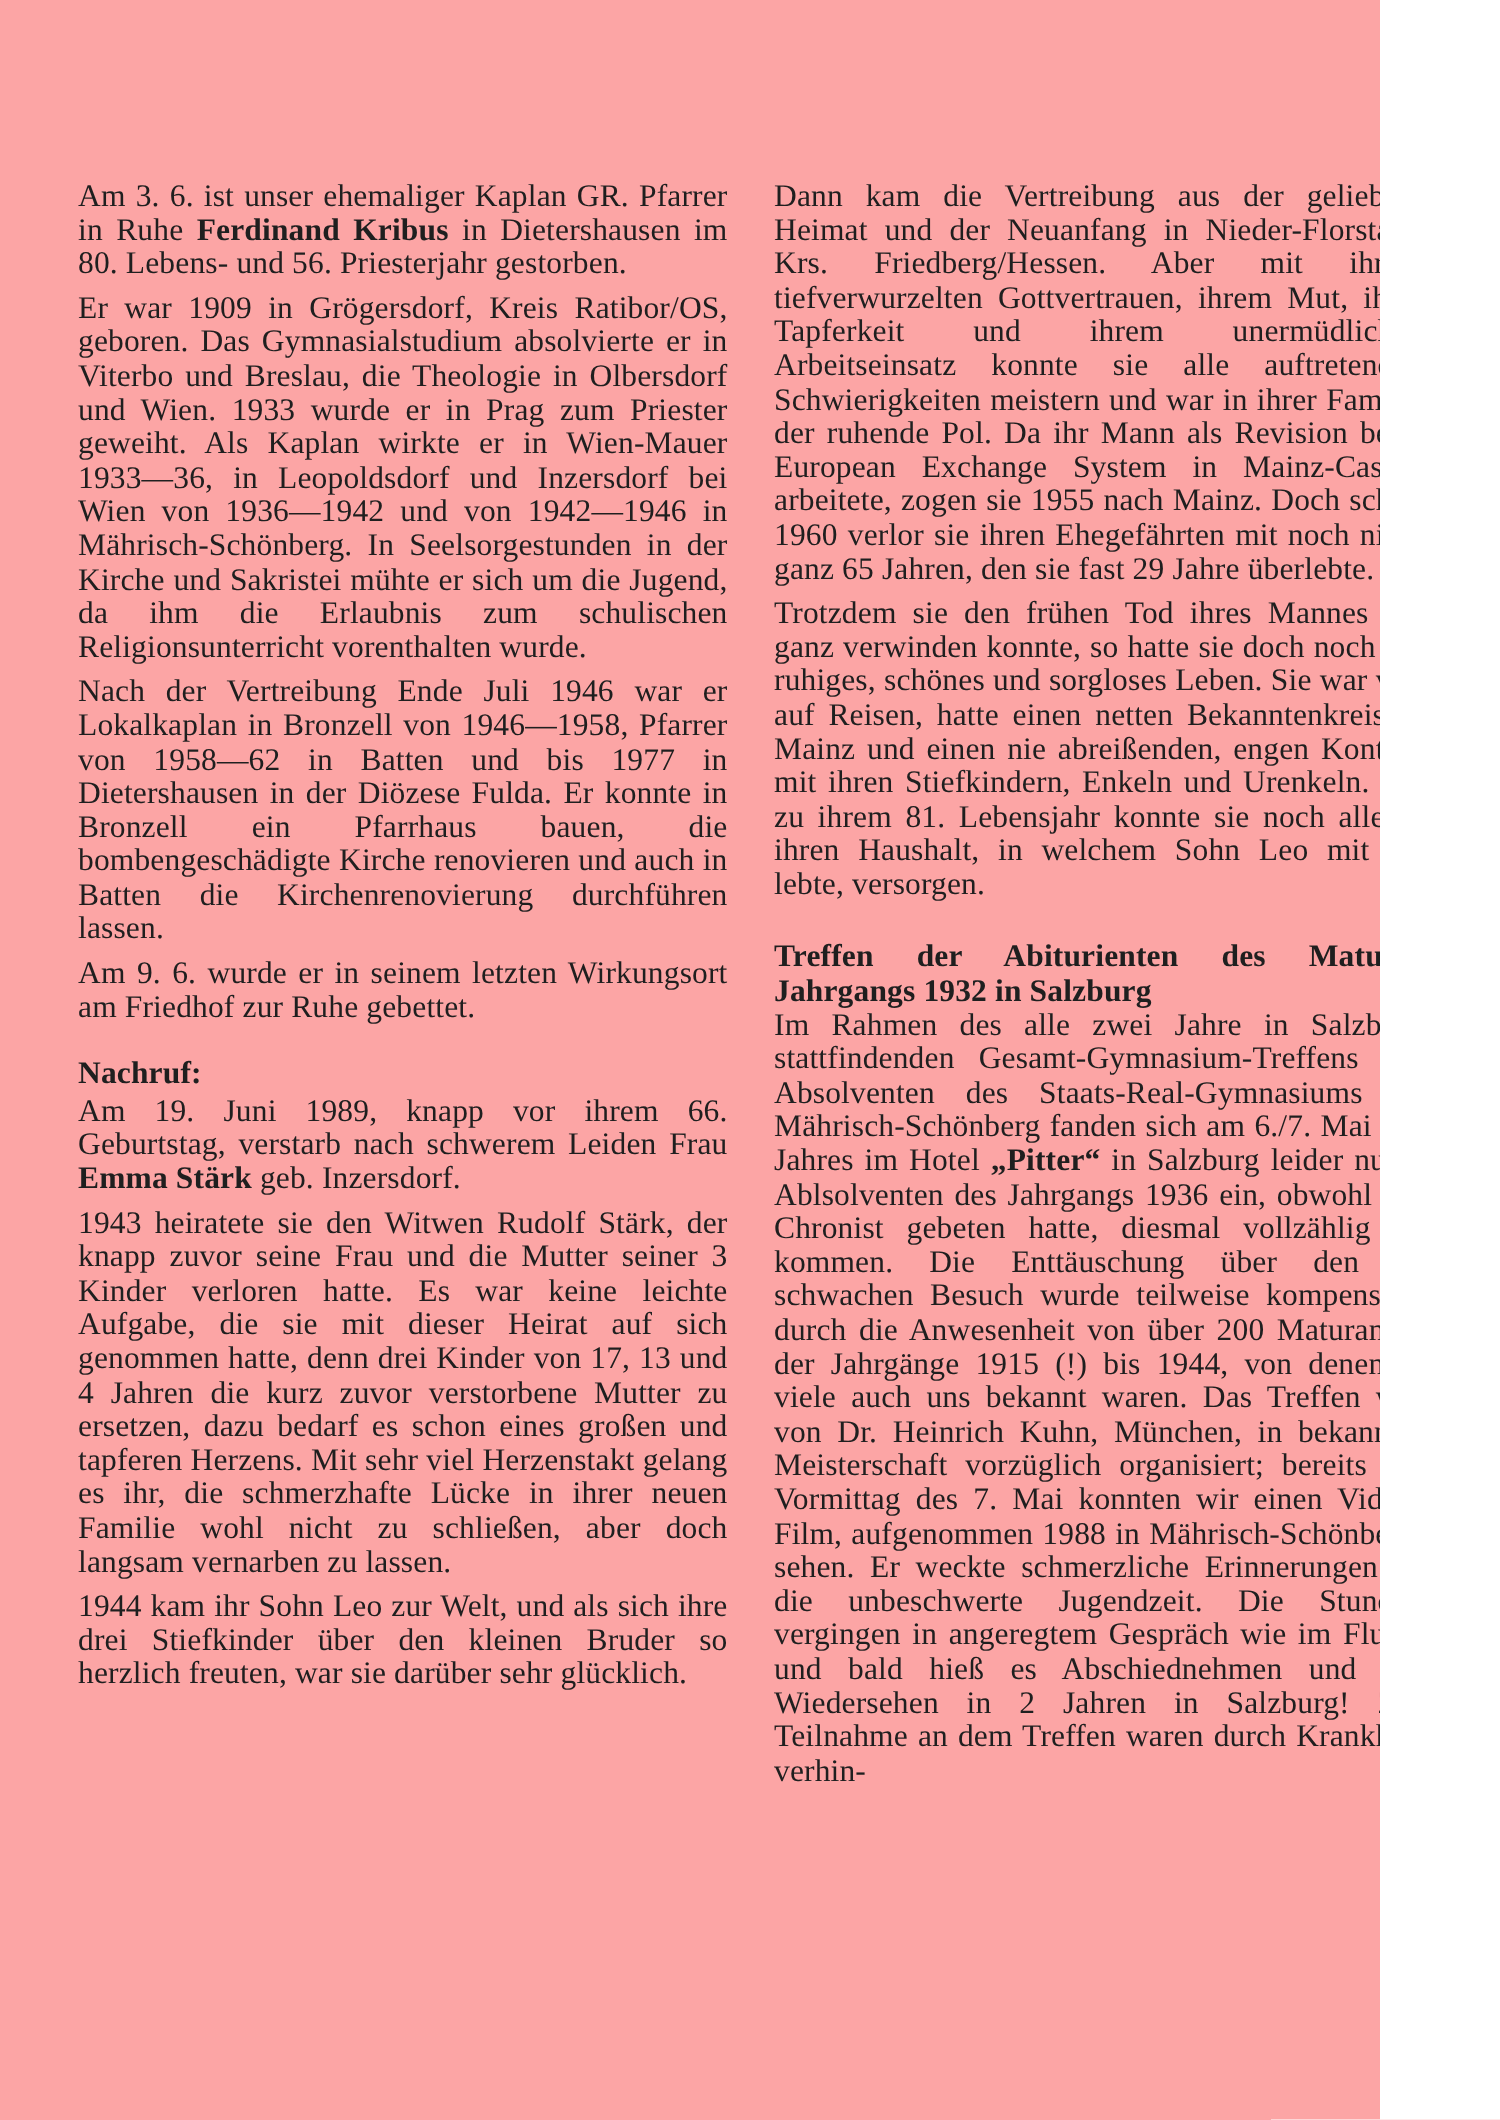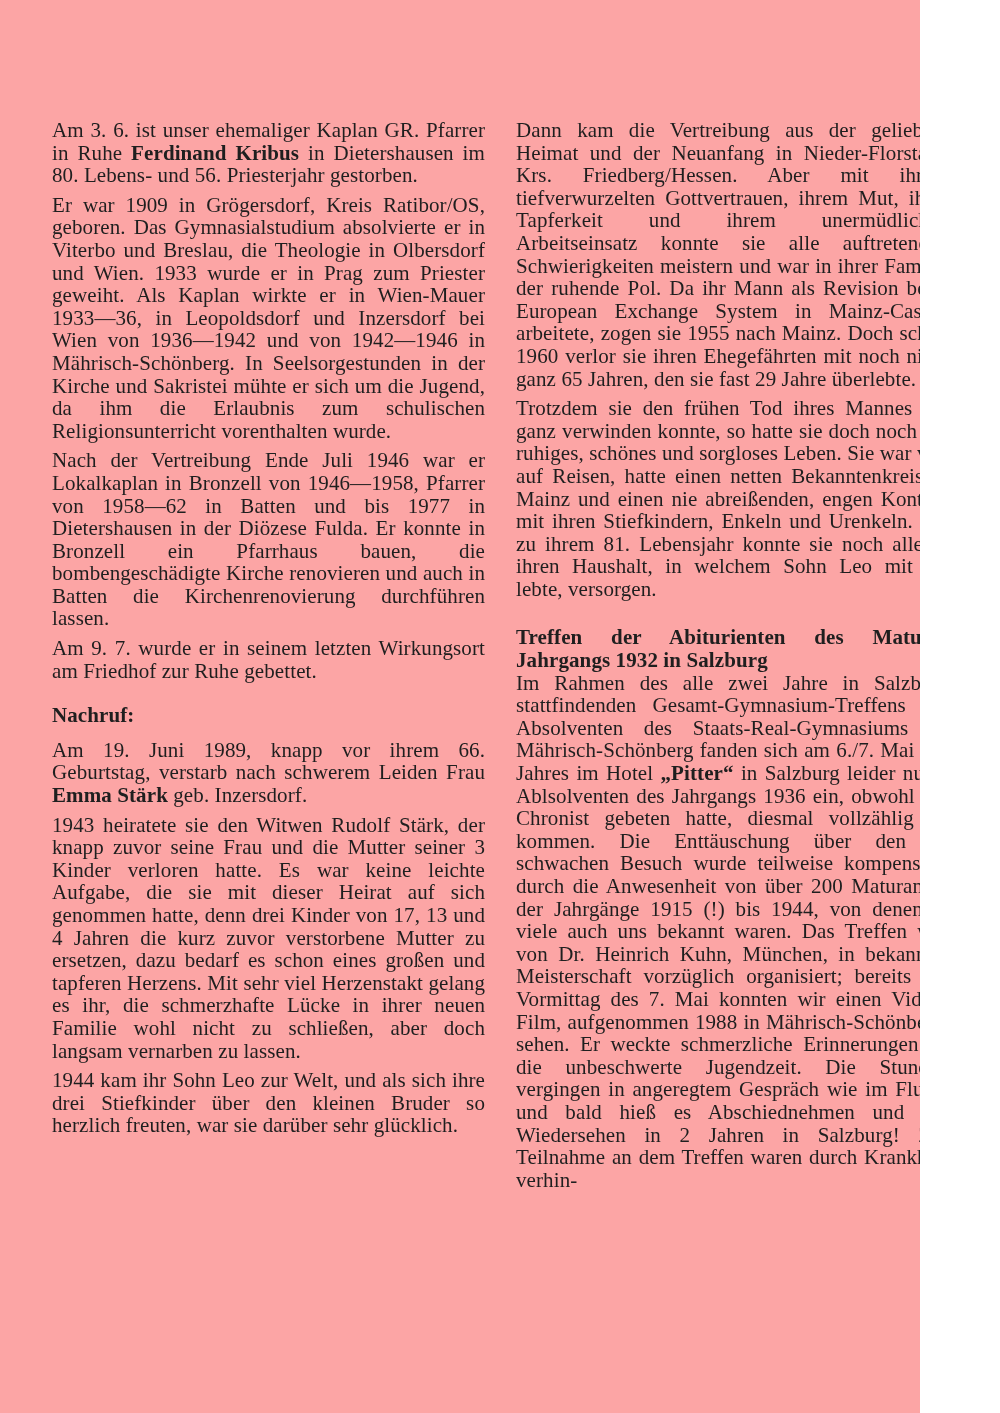--- a/index.html
+++ b/index.html
@@ -17,21 +17,21 @@
     top: 119px;
     width: 433px;
     font-size: 21px;
     line-height: 22.6px;
     text-align: justify;
     letter-spacing: 0.1px;
   }
   .column-left  { left: 52px; }
   .column-right { left: 516px; }
   .para { margin: 0 0 7px 0; }
-  .para.subheading { margin-top: 22px; margin-bottom: 12px; font-weight: bold; text-align: left; }
+  .para.subheading { margin-top: 22px; margin-bottom: 2px; font-weight: bold; text-align: left; }
   .para.heading    { margin-top: 26px; margin-bottom: 0; font-weight: bold; }
   .bold   { font-weight: bold; }
   .italic { font-style: italic; }
   .flush-right { float: right; }
   .page-number {
     position: absolute;
     top: 1318px;
     left: 516px;
     width: 433px;
     text-align: right;
@@ -41,21 +41,21 @@
   }
 </style>
 </head>
 <body>
 
 <div class="page">
   <div class="column column-left">
       <p class="para"><span>Am 3. 6. ist unser ehemaliger Kaplan GR. Pfarrer in Ruhe </span><span class="bold">Ferdinand Kribus</span><span> in Dietershausen im 80. Lebens- und 56. Priesterjahr gestorben.</span></p>
       <p class="para"><span>Er war 1909 in Grögersdorf, Kreis Ratibor/OS, geboren. Das Gymnasialstudium absolvierte er in Viterbo und Breslau, die Theologie in Olbersdorf und Wien. 1933 wurde er in Prag zum Priester geweiht. Als Kaplan wirkte er in Wien-Mauer 1933—36, in Leopoldsdorf und Inzersdorf bei Wien von 1936—1942 und von 1942—1946 in Mährisch-Schönberg. In Seelsorgestunden in der Kirche und Sakristei mühte er sich um die Jugend, da ihm die Erlaubnis zum schulischen Religionsunterricht vorenthalten wurde.</span></p>
       <p class="para"><span>Nach der Vertreibung Ende Juli 1946 war er Lokalkaplan in Bronzell von 1946—1958, Pfarrer von 1958—62 in Batten und bis 1977 in Dietershausen in der Diözese Fulda. Er konnte in Bronzell ein Pfarrhaus bauen, die bombengeschädigte Kirche renovieren und auch in Batten die Kirchenrenovierung durchführen lassen.</span></p>
-      <p class="para"><span>Am 9. 7. wurde er in seinem letzten Wirkungsort am Friedhof zur Ruhe gebettet.</span></p>
+      <p class="para"><span>Am 9. 6. wurde er in seinem letzten Wirkungsort am Friedhof zur Ruhe gebettet.</span></p>
       <p class="para subheading"><span>Nachruf:</span></p>
       <p class="para"><span>Am 19. Juni 1989, knapp vor ihrem 66. Geburtstag, verstarb nach schwerem Leiden Frau </span><span class="bold">Emma Stärk</span><span> geb. Inzersdorf.</span></p>
       <p class="para"><span>1943 heiratete sie den Witwen Rudolf Stärk, der knapp zuvor seine Frau und die Mutter seiner 3 Kinder verloren hatte. Es war keine leichte Aufgabe, die sie mit dieser Heirat auf sich genommen hatte, denn drei Kinder von 17, 13 und 4 Jahren die kurz zuvor verstorbene Mutter zu ersetzen, dazu bedarf es schon eines großen und tapferen Herzens. Mit sehr viel Herzenstakt gelang es ihr, die schmerzhafte Lücke in ihrer neuen Familie wohl nicht zu schließen, aber doch langsam vernarben zu lassen.</span></p>
       <p class="para"><span>1944 kam ihr Sohn Leo zur Welt, und als sich ihre drei Stiefkinder über den kleinen Bruder so herzlich freuten, war sie darüber sehr glücklich.</span></p>
     </div>
   <div class="column column-right">
       <p class="para"><span>Dann kam die Vertreibung aus der geliebten Heimat und der Neuanfang in Nieder-Florstadt, Krs. Friedberg/Hessen. Aber mit ihrem tiefverwurzelten Gottvertrauen, ihrem Mut, ihrer Tapferkeit und ihrem unermüdlichen Arbeitseinsatz konnte sie alle auftretenden Schwierigkeiten meistern und war in ihrer Familie der ruhende Pol. Da ihr Mann als Revision beim European Exchange System in Mainz-Castell arbeitete, zogen sie 1955 nach Mainz. Doch schon 1960 verlor sie ihren Ehegefährten mit noch nicht ganz 65 Jahren, den sie fast 29 Jahre überlebte.</span></p>
       <p class="para"><span>Trotzdem sie den frühen Tod ihres Mannes nie ganz verwinden konnte, so hatte sie doch noch ein ruhiges, schönes und sorgloses Leben. Sie war viel auf Reisen, hatte einen netten Bekanntenkreis in Mainz und einen nie abreißenden, engen Kontakt mit ihren Stiefkindern, Enkeln und Urenkeln. Bis zu ihrem 81. Lebensjahr konnte sie noch alleine ihren Haushalt, in welchem Sohn Leo mit ihr lebte, versorgen.</span></p>
       <p class="para heading"><span>Treffen der Abiturienten des Matura-Jahrgangs 1932 in Salzburg</span></p>
       <p class="para"><span>Im Rahmen des alle zwei Jahre in Salzburg stattfindenden Gesamt-Gymnasium-Treffens der Absolventen des Staats-Real-Gymnasiums zu Mährisch-Schönberg fanden sich am 6./7. Mai des Jahres im Hotel </span><span class="bold">„Pitter“</span><span> in Salzburg leider nur 5 Ablsolventen des Jahrgangs 1936 ein, obwohl der Chronist gebeten hatte, diesmal vollzählig zu kommen. Die Enttäuschung über den so schwachen Besuch wurde teilweise kompensiert durch die Anwesenheit von über 200 Maturanten der Jahrgänge 1915 (!) bis 1944, von denen ja viele auch uns bekannt waren. Das Treffen war von Dr. Heinrich Kuhn, München, in bekannter Meisterschaft vorzüglich organisiert; bereits am Vormittag des 7. Mai konnten wir einen Video-Film, aufgenommen 1988 in Mährisch-Schönberg, sehen. Er weckte schmerzliche Erinnerungen an die unbeschwerte Jugendzeit. Die Stunden vergingen in angeregtem Gespräch wie im Fluge, und bald hieß es Abschiednehmen und auf Wiedersehen in 2 Jahren in Salzburg! Zur Teilnahme an dem Treffen waren durch Krankheit verhin-</span></p>

